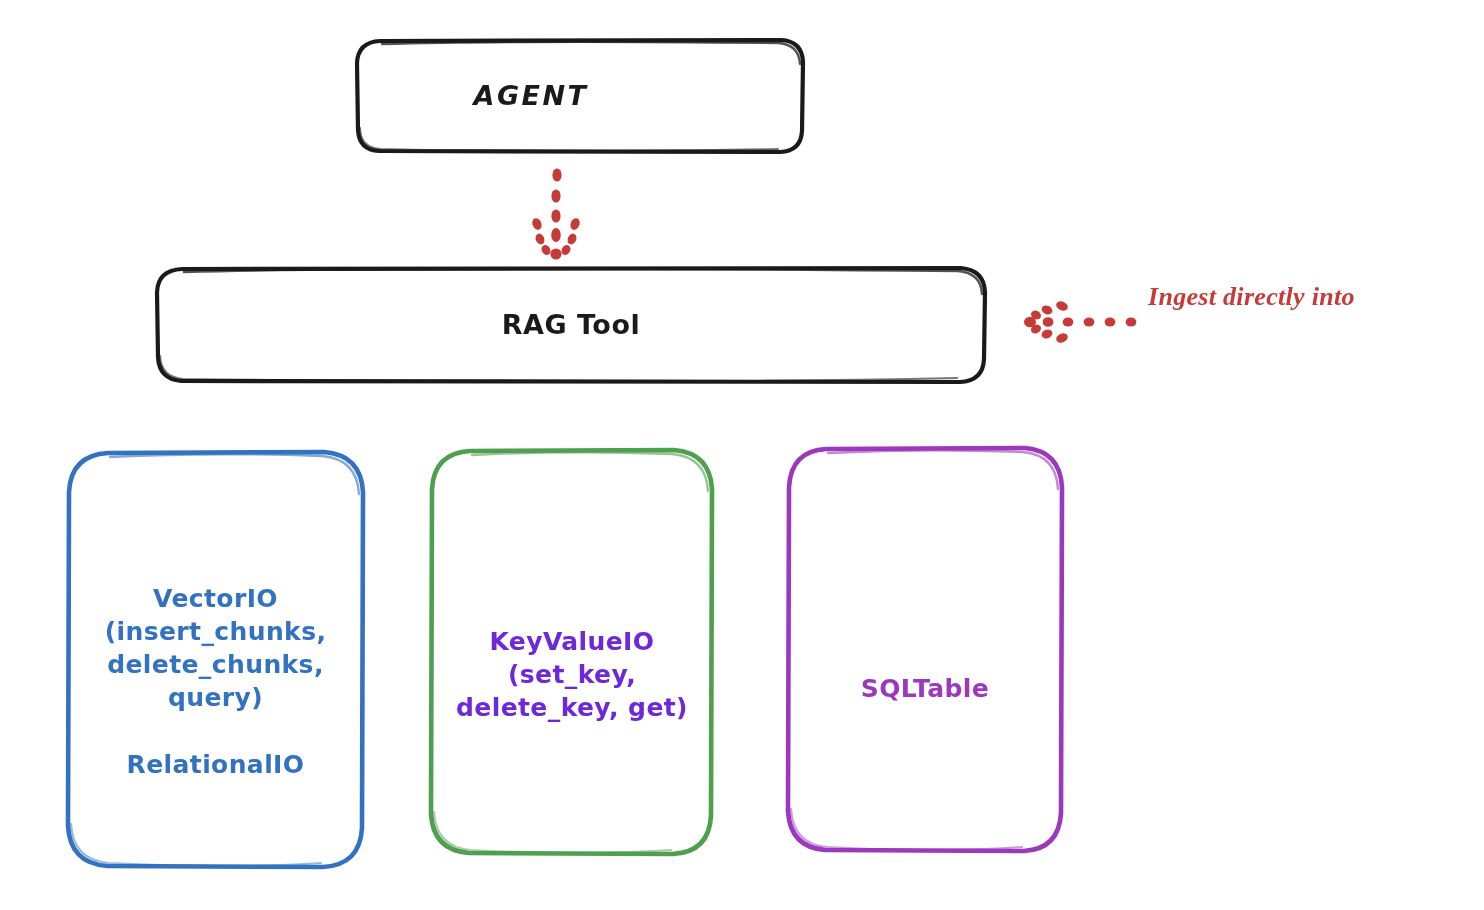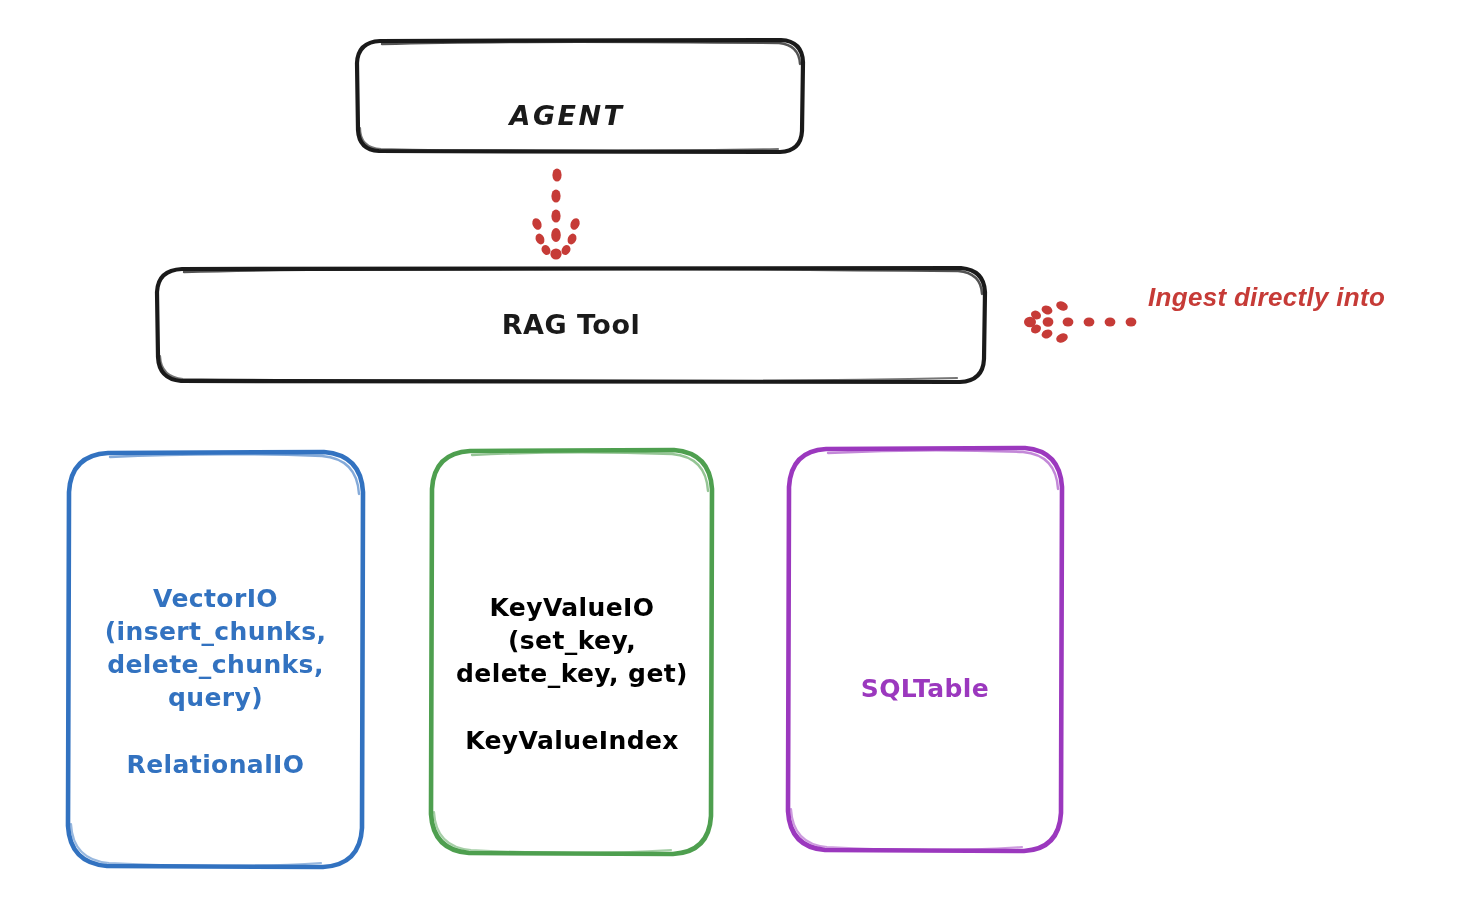--- a/index.html
+++ b/index.html
@@ -30,25 +30,24 @@
     display: flex;
     flex-direction: column;
     align-items: center;
     justify-content: center;
     text-align: center;
     background: transparent;
   }
 
   
   .node-agent {
-    left: 374px;
+    left: 338px;
     top: 40px;
     width: 386px;
     height: 112px;
-    margin-top: 20px;
   }
   .node-ragtool {
     left: 157px;
     top: 268px;
     width: 828px;
     height: 114px;
   }
   .label-black {
     font-family: "DejaVu Sans", sans-serif;
     color: #1a1a1a;
@@ -115,33 +114,33 @@
     font-family: "DejaVu Sans", sans-serif;
     font-size: 25px;
     font-weight: 600;
     line-height: 1.32;
     letter-spacing: 0.4px;
     margin-top: 34px;
     white-space: pre;
   }
 
   .c-blue   { color: #3272c0; }
-  .c-green  { color: #000000; }
+  .c-green  { color: #6d28d9; }
   .c-purple { color: #9b38be; }
 
   
   .annotation {
     position: absolute;
     left: 1148px;
     top: 280px;
     width: 330px;
     text-align: left;
   }
   .annotation .anno-line {
-    font-family: Liberation Sans, sans-serif;
+    font-family: Liberation Serif, serif;
     color: #c63b37;
     font-size: 26px;
     font-weight: 600;
     font-style: italic;
     line-height: 1.32;
     letter-spacing: 0.3px;
     white-space: pre;
     display: block;
   }
   .annotation .anno-line.l2 {
@@ -234,21 +233,20 @@
 query)</div>
     <div class="index-text c-blue">RelationalIO</div>
   </div>
 </div>
 
 <div class="node node-keyvalue">
   <div class="node-body">
     <div class="iface-text c-green">KeyValueIO
 (set_key,
 delete_key, get)</div>
-    <div class="index-text c-green">KeyValueIndex</div>
   </div>
 </div>
 
 <div class="node node-relational">
   <div class="node-body">
     <div class="index-text c-purple">SQLTable</div>
   </div>
 </div>
 
 <div class="annotation">

